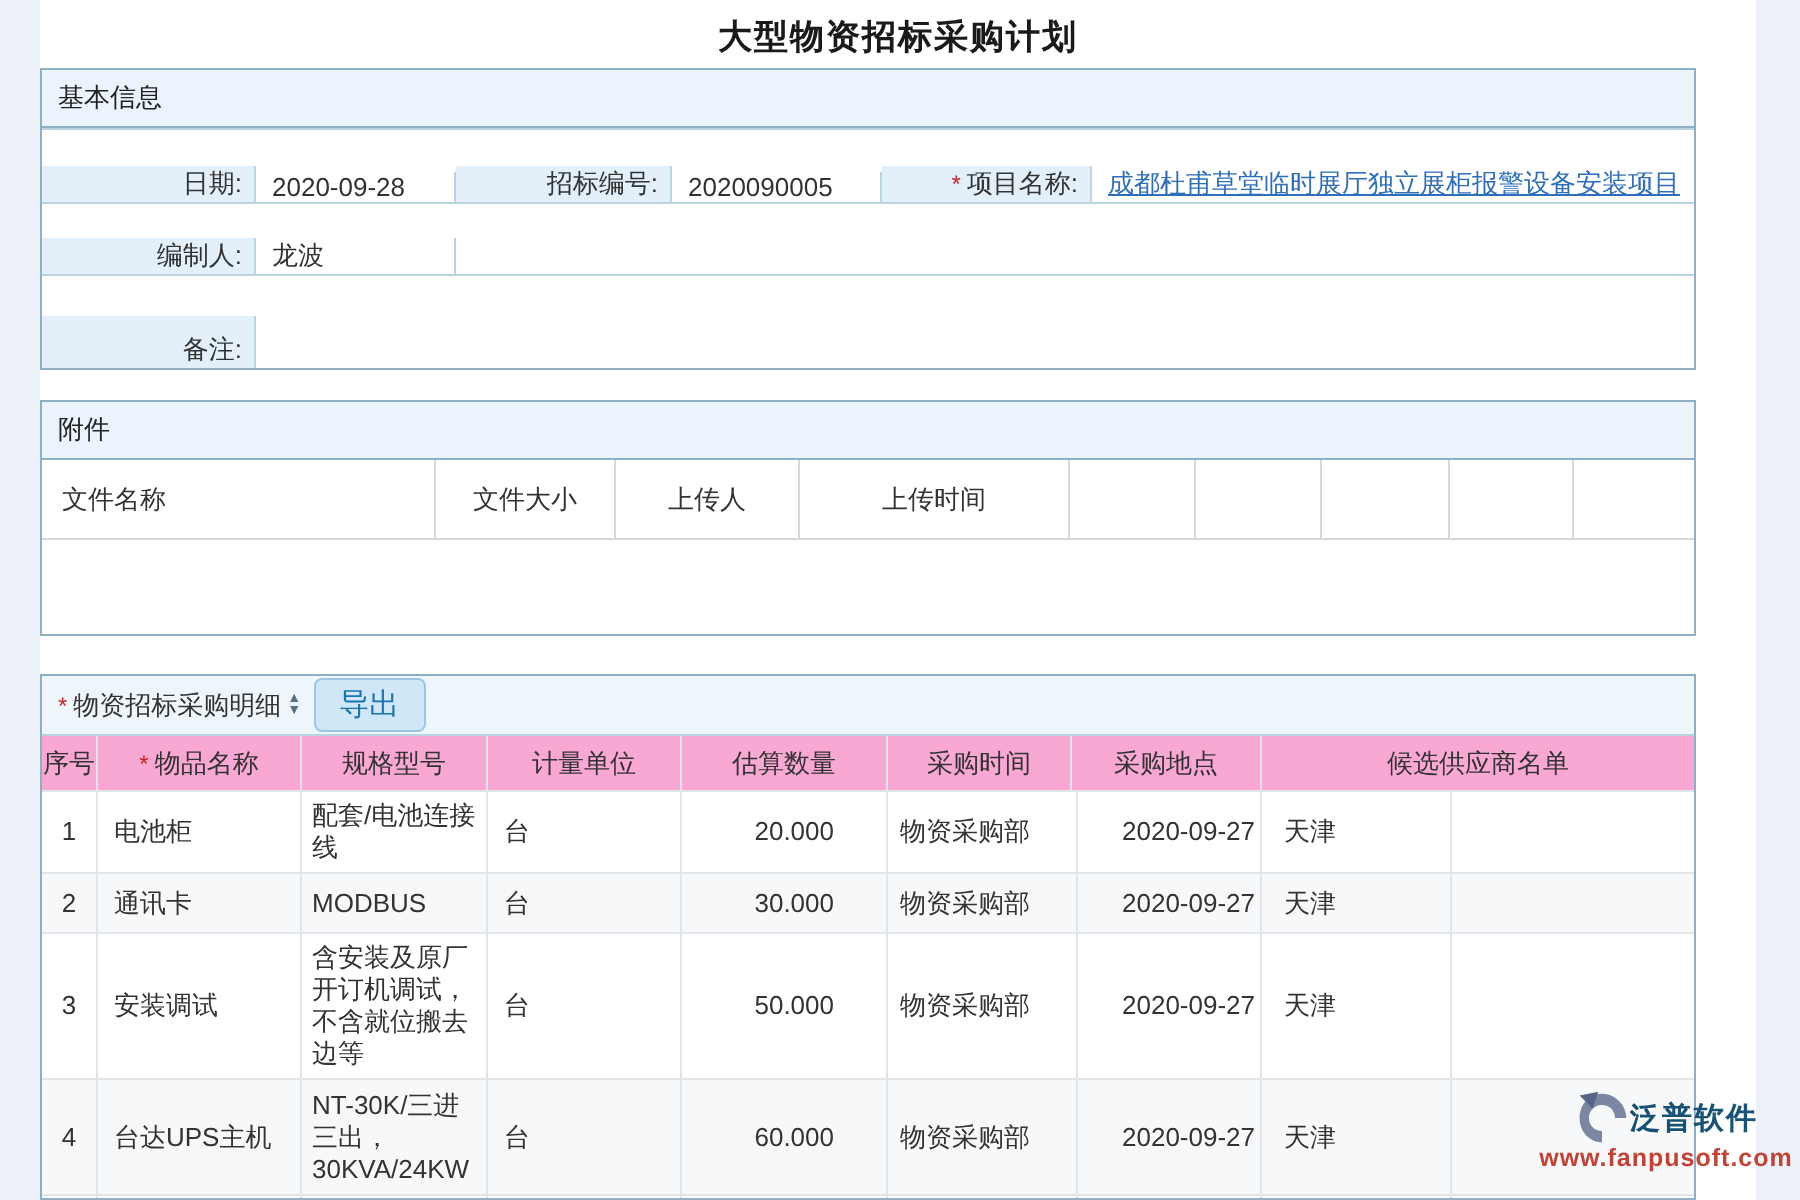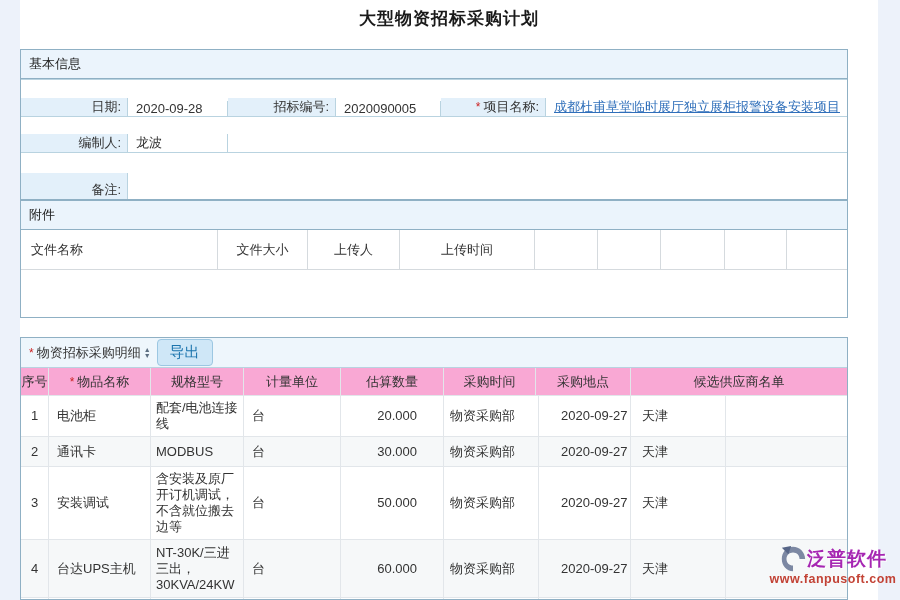--- a/index.html
+++ b/index.html
@@ -90,34 +90,34 @@
   .dhead .c0,.dhead .c1,.dhead .c2,.dhead .c3,.dhead .c4,
   .dhead .c5,.dhead .c6,.dhead .c7,.dhead .c8 { padding-left:0; padding-right:0; justify-content:center; }
   .rh30 { min-height: 30px; } .rh31 { min-height: 31px; } .rh58 { min-height: 58px; } .rh28 { min-height: 28px; }
   
   .watermark {
     position: absolute; left: 766px; top: 545px; width: 134px; text-align: center;
     pointer-events: none; opacity: 0.95;
   }
   .wm-row { display:flex; align-items:center; justify-content:center; }
   .wm-brand {
-    font-size: 19px; font-weight: bold; color: #a21caf; letter-spacing: 1px;
+    font-size: 15px; font-weight: bold; color: #0c4a6e; letter-spacing: 1px;
     text-shadow: 1px 1px 0 #ffffff;
     text-align: center;
   }
   .wm-url { font-size: 12.5px; font-weight: bold; color: #c0392b; letter-spacing: 0.5px; margin-top: -1px; }
 </style>
 </head>
 <body>
 
 <div class="panel">
   <div class="page-title">大型物资招标采购计划</div>
 </div>
 
-<div class="section" style="top:49px;">
+<div class="section" style="top:34px;">
   <div class="section-header">基本信息</div>
   <div class="b-row r1">
     <div class="b-cell lab w107">日期:</div>
     <div class="b-cell val w100">2020-09-28</div>
     <div class="b-cell lab w108">招标编号:</div>
     <div class="b-cell val w105">2020090005</div>
     <div class="b-cell lab w105">
       <span class="req">*</span>
       <span>项目名称:</span>
     </div>

